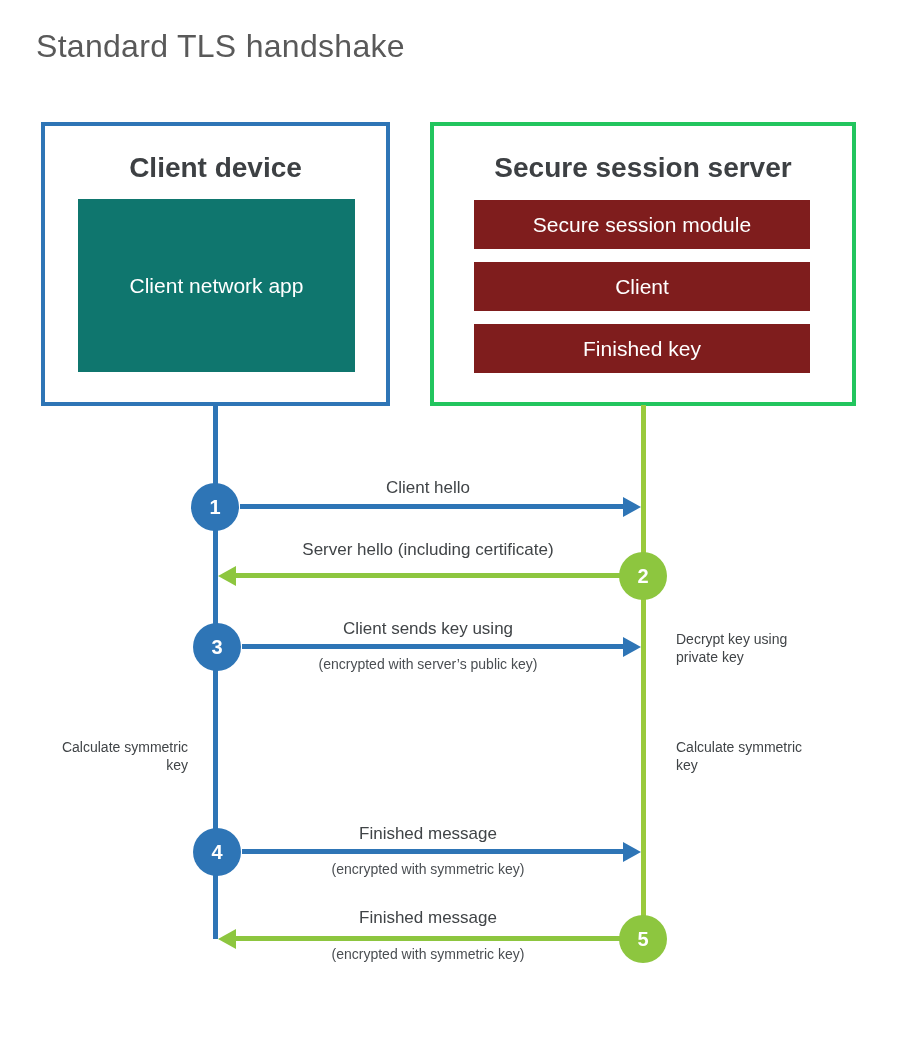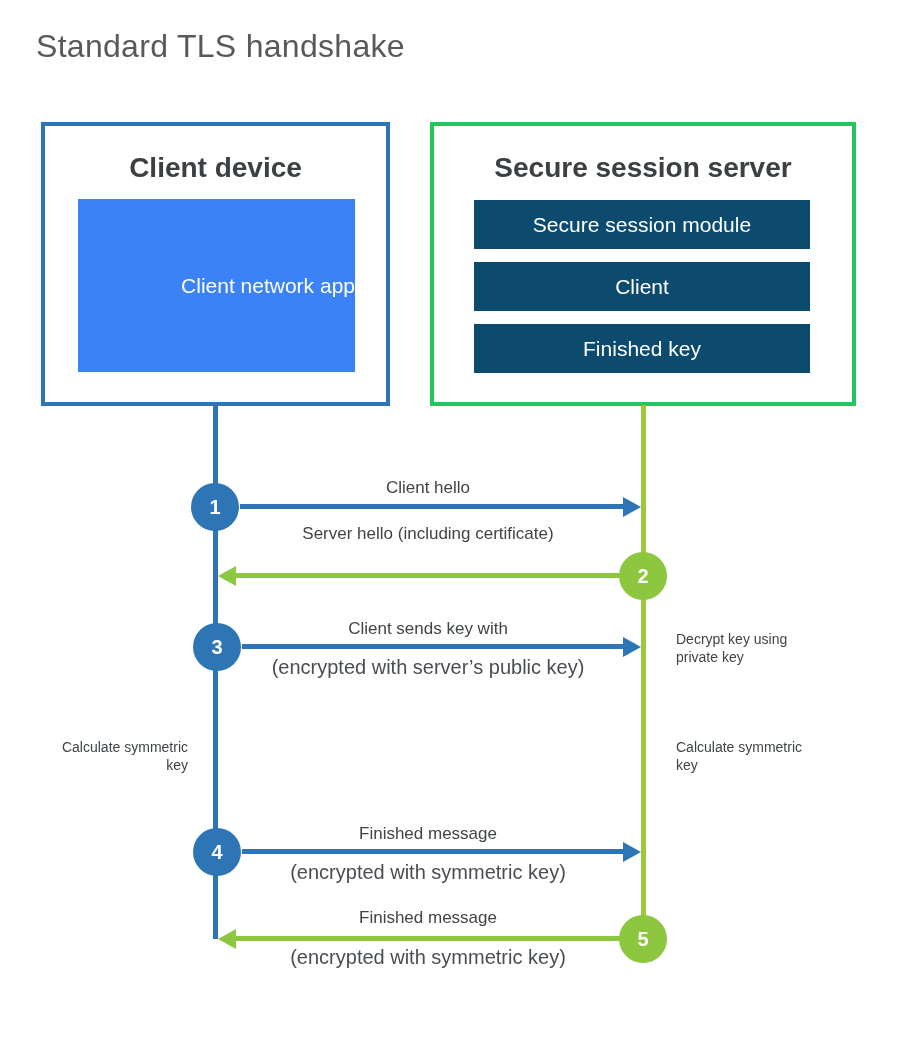--- a/index.html
+++ b/index.html
@@ -39,40 +39,40 @@
     font-weight: bold;
     color: #3d4043;
   }
 
   .client-app {
     position: absolute;
     left: 33px;
     top: 73px;
     width: 277px;
     height: 173px;
-    background: #3b82f6;
+    background: #0f766e;
     display: flex;
     align-items: center;
-    justify-content: flex-end;
+    justify-content: center;
     text-align: center;
   }
   .client-app span {
     display: inline-block;
     max-width: 180px;
     color: #ffffff;
     font-size: 21px;
     line-height: 1.3;
   }
 
   .server-bar {
     position: absolute;
     left: 40px;
     width: 336px;
     height: 49px;
-    background: #0c4a6e;
+    background: #7f1d1d;
     display: flex;
     align-items: center;
     justify-content: center;
     color: #ffffff;
     font-size: 21px;
   }
   .bar-1 { top: 74px; }
   .bar-2 { top: 136px; }
   .bar-3 { top: 198px; }
 
@@ -129,25 +129,25 @@
     width: 384px;
     text-align: center;
     font-size: 17px;
     color: #404447;
   }
   .msg-sub {
     position: absolute;
     left: 236px;
     width: 384px;
     text-align: center;
-    font-size: 20px;
+    font-size: 14px;
     color: #4a4e52;
   }
   .l1 { top: 478px; }
-  .l2 { top: 524px; }
+  .l2 { top: 540px; }
   .l3 { top: 619px; }  .s3 { top: 656px; }
   .l4 { top: 824px; }  .s4 { top: 861px; }
   .l5 { top: 908px; }  .s5 { top: 946px; }
 
   
   .side-note {
     position: absolute;
     font-size: 14px;
     line-height: 1.25;
     color: #404447;
@@ -191,21 +191,21 @@
   <div class="msg-label l1">Client hello</div>
   <div class="step-circle circle-blue c1">1</div>
 
   <div class="shaft shaft-green shaft-2"></div>
   <div class="head head-left-green head-2"></div>
   <div class="msg-label l2">Server hello (including certificate)</div>
   <div class="step-circle circle-green c2">2</div>
 
   <div class="shaft shaft-blue shaft-3"></div>
   <div class="head head-right-blue head-3"></div>
-  <div class="msg-label l3">Client sends key with</div>
+  <div class="msg-label l3">Client sends key using</div>
   <div class="msg-sub s3">(encrypted with server’s public key)</div>
   <div class="step-circle circle-blue c3">3</div>
 
   <div class="shaft shaft-blue shaft-4"></div>
   <div class="head head-right-blue head-4"></div>
   <div class="msg-label l4">Finished message</div>
   <div class="msg-sub s4">(encrypted with symmetric key)</div>
   <div class="step-circle circle-blue c4">4</div>
 
   <div class="shaft shaft-green shaft-5"></div>

